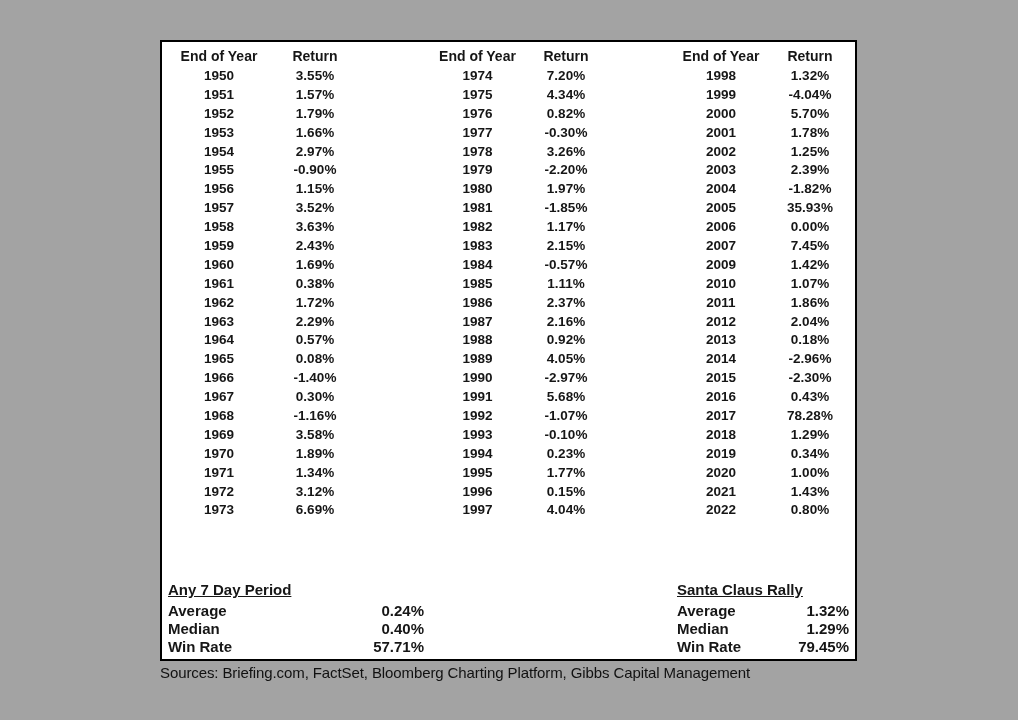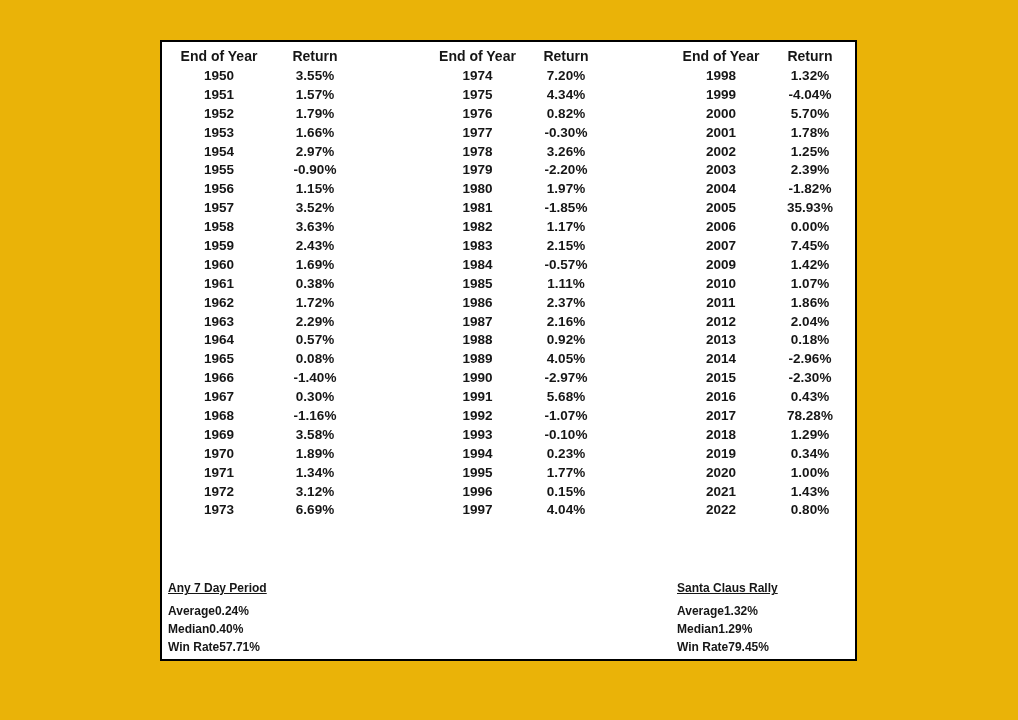--- a/index.html
+++ b/index.html
@@ -1,35 +1,35 @@
 <!DOCTYPE html>
 <html><head>
 <meta charset="utf-8">
 <style>
   html, body { margin:0; padding:0; background:#ffffff; }
   .canvas {
-    position:relative; width:1018px; height:720px; background:#eab308;
+    position:relative; width:1018px; height:720px; background:#a3a3a3;
     font-family:"Liberation Sans", sans-serif; color:#161616; overflow:hidden;
   }
   .table-box {
     position:absolute; left:160px; top:40px; width:697px; height:621px;
     border:2px solid #000; box-sizing:border-box; background:#fff;
   }
   .columns { display:flex; justify-content:space-between; padding:3px 8px 0 5px; }
   .group { display:flex; flex-direction:column; }
   .g1 { width:192px; } .g2 { width:177px; } .g3 { width:178px; }
   .hdr-row { display:flex; height:21px; align-items:center; font-weight:bold; font-size:14px; }
   .row { display:flex; height:18.9px; align-items:center; font-weight:bold; font-size:13.5px; }
   .cell-year { width:104px; text-align:center; }
   .cell-return { flex:1; text-align:center; }
-  .summary { position:absolute; bottom:3px; font-weight:bold; font-size:12px; }
+  .summary { position:absolute; bottom:3px; font-weight:bold; font-size:15px; }
   .summary.left { left:6px; width:256px; }
   .summary.right { left:515px; width:172px; }
   .summary-title { text-decoration:underline; height:19px; margin-bottom:1px; }
-  .srow { display:flex; height:18.2px; align-items:center; }
+  .srow { display:flex; justify-content:space-between; height:18.2px; align-items:center; }
   .sources {
     position:absolute; left:160px; top:664px; font-size:15px; font-weight:400;
     color:#111; letter-spacing:-0.1px;
   }
 </style>
 </head>
 <body>
 
 <div class="canvas">
   <div class="table-box">
@@ -377,13 +377,14 @@
             <span class="svalue">1.29%</span>
           </div>
           <div class="srow">
             <span class="slabel">Win Rate</span>
             <span class="svalue">79.45%</span>
           </div>
         </div>
     </div>
   </div>
 
+  <div class="sources">Sources: Briefing.com, FactSet, Bloomberg Charting Platform, Gibbs Capital Management</div>
 </div>
 
 </body></html>

